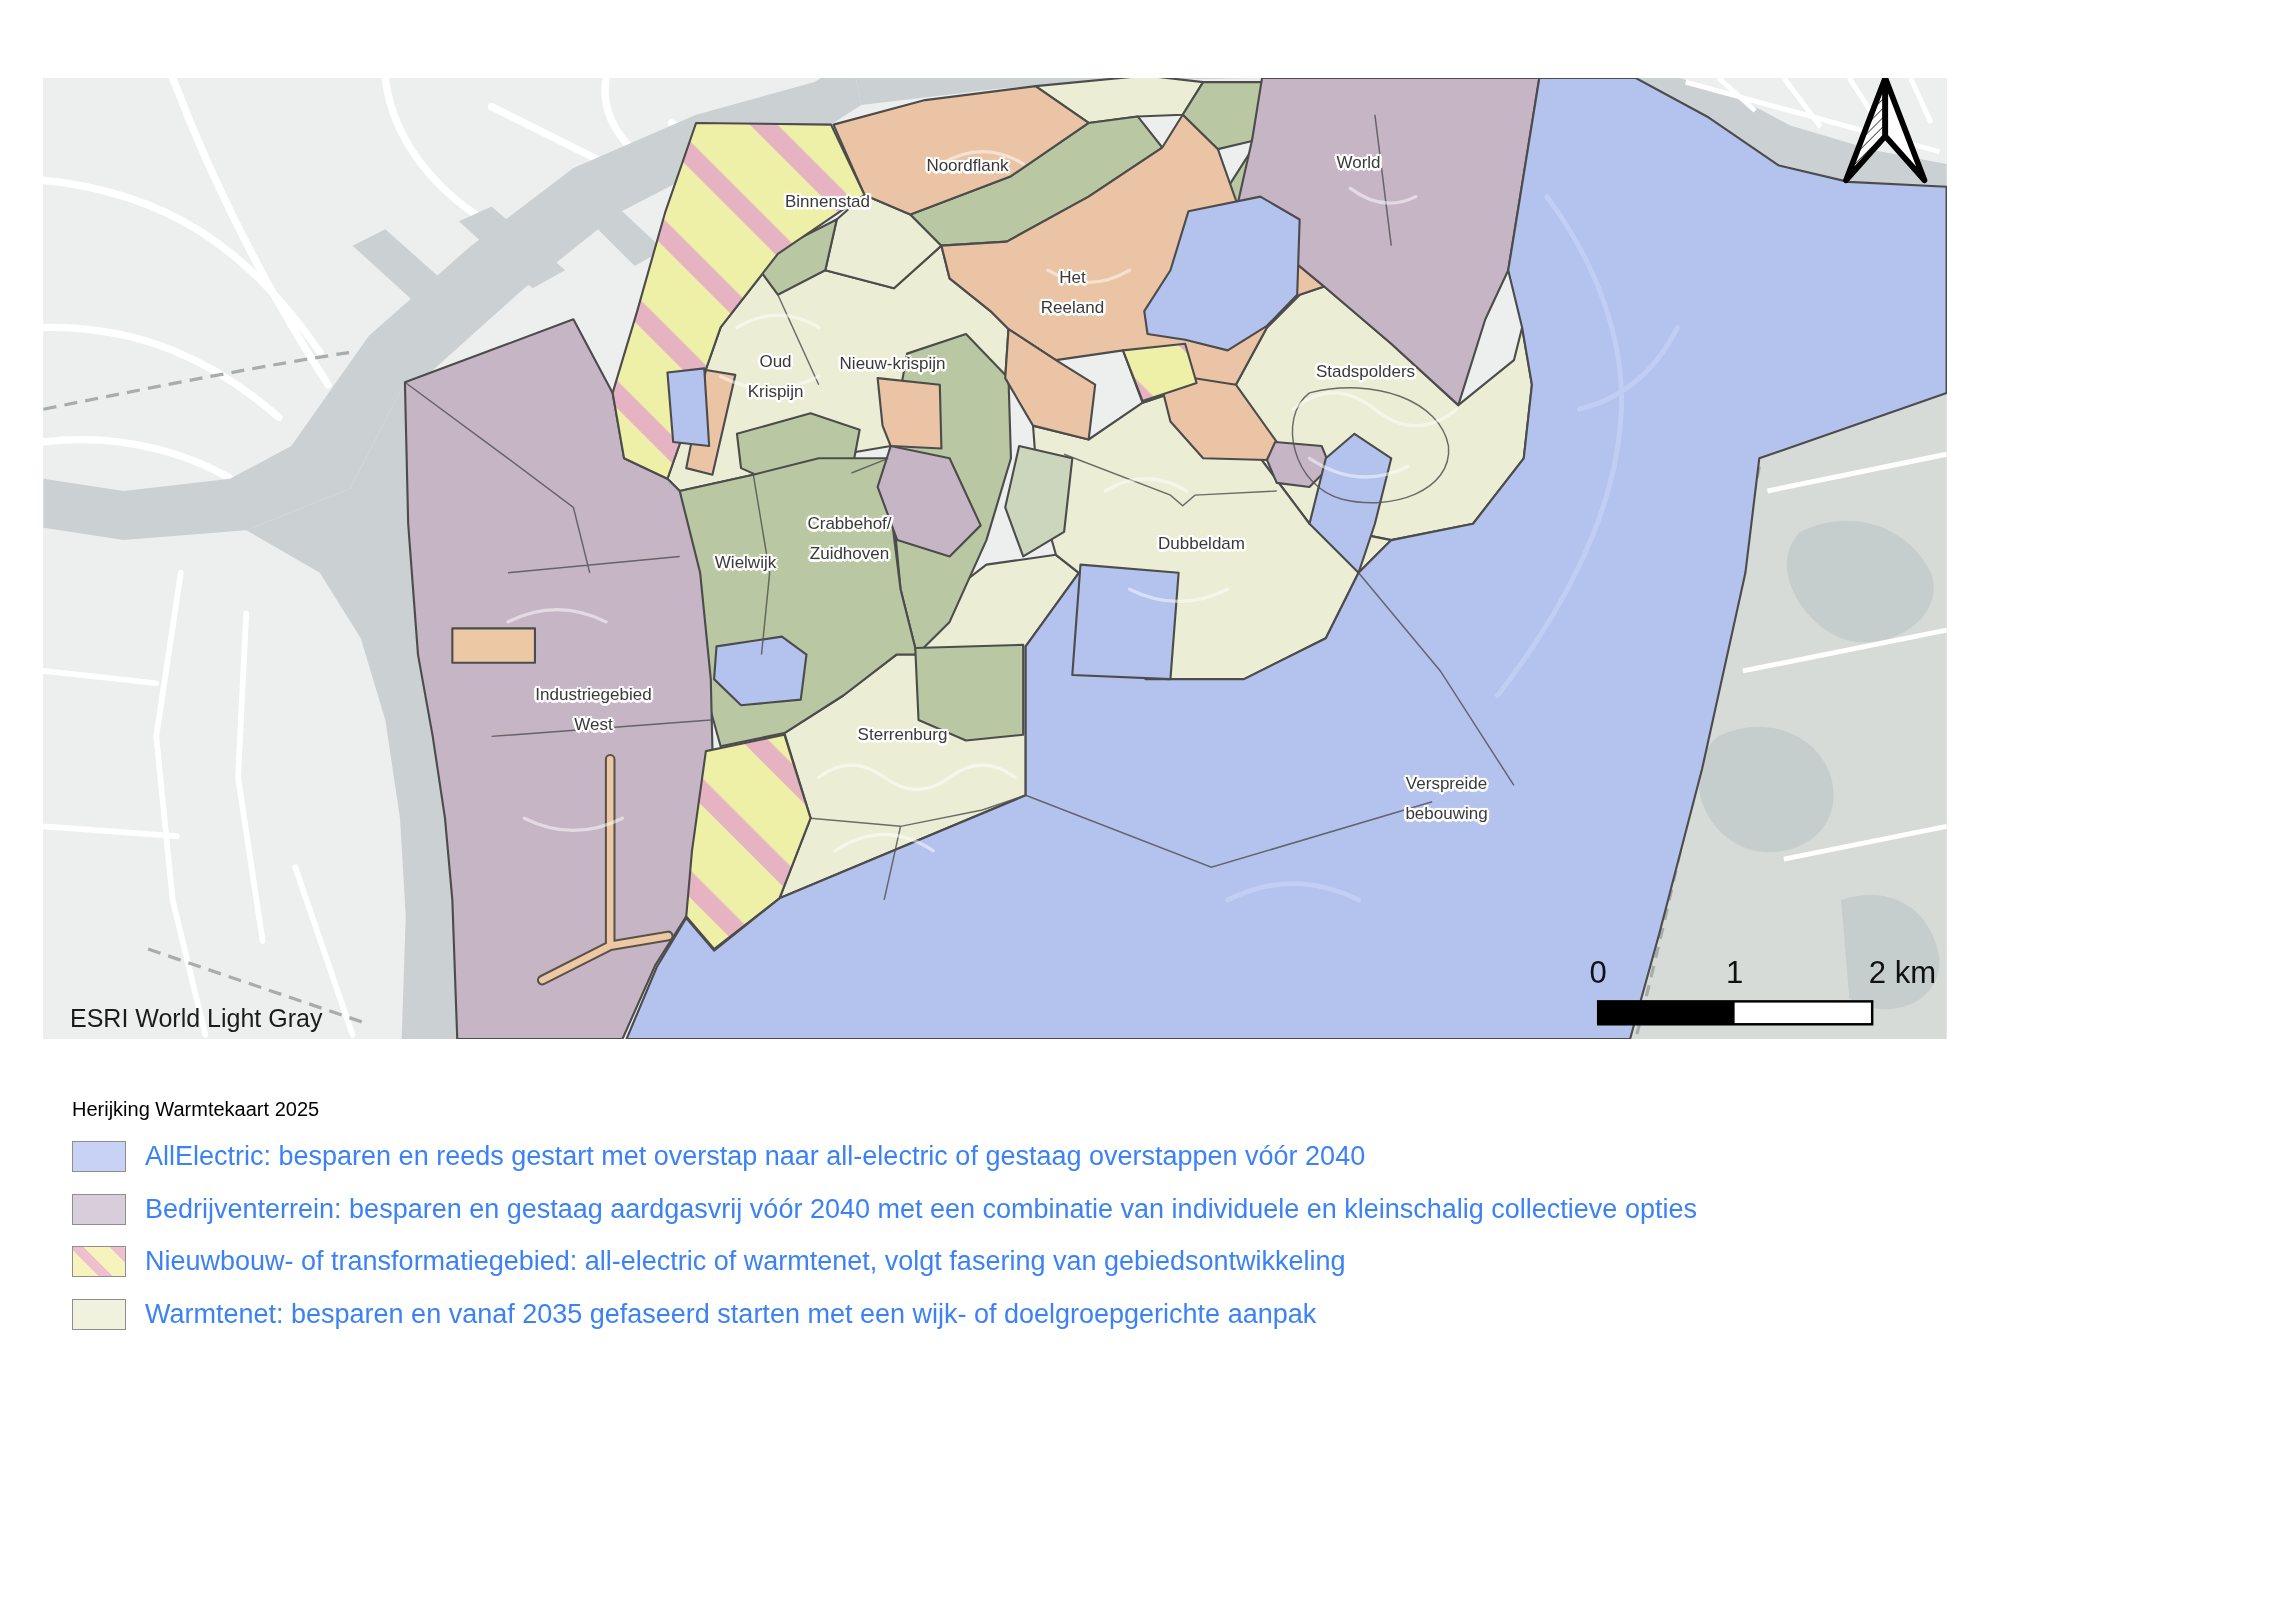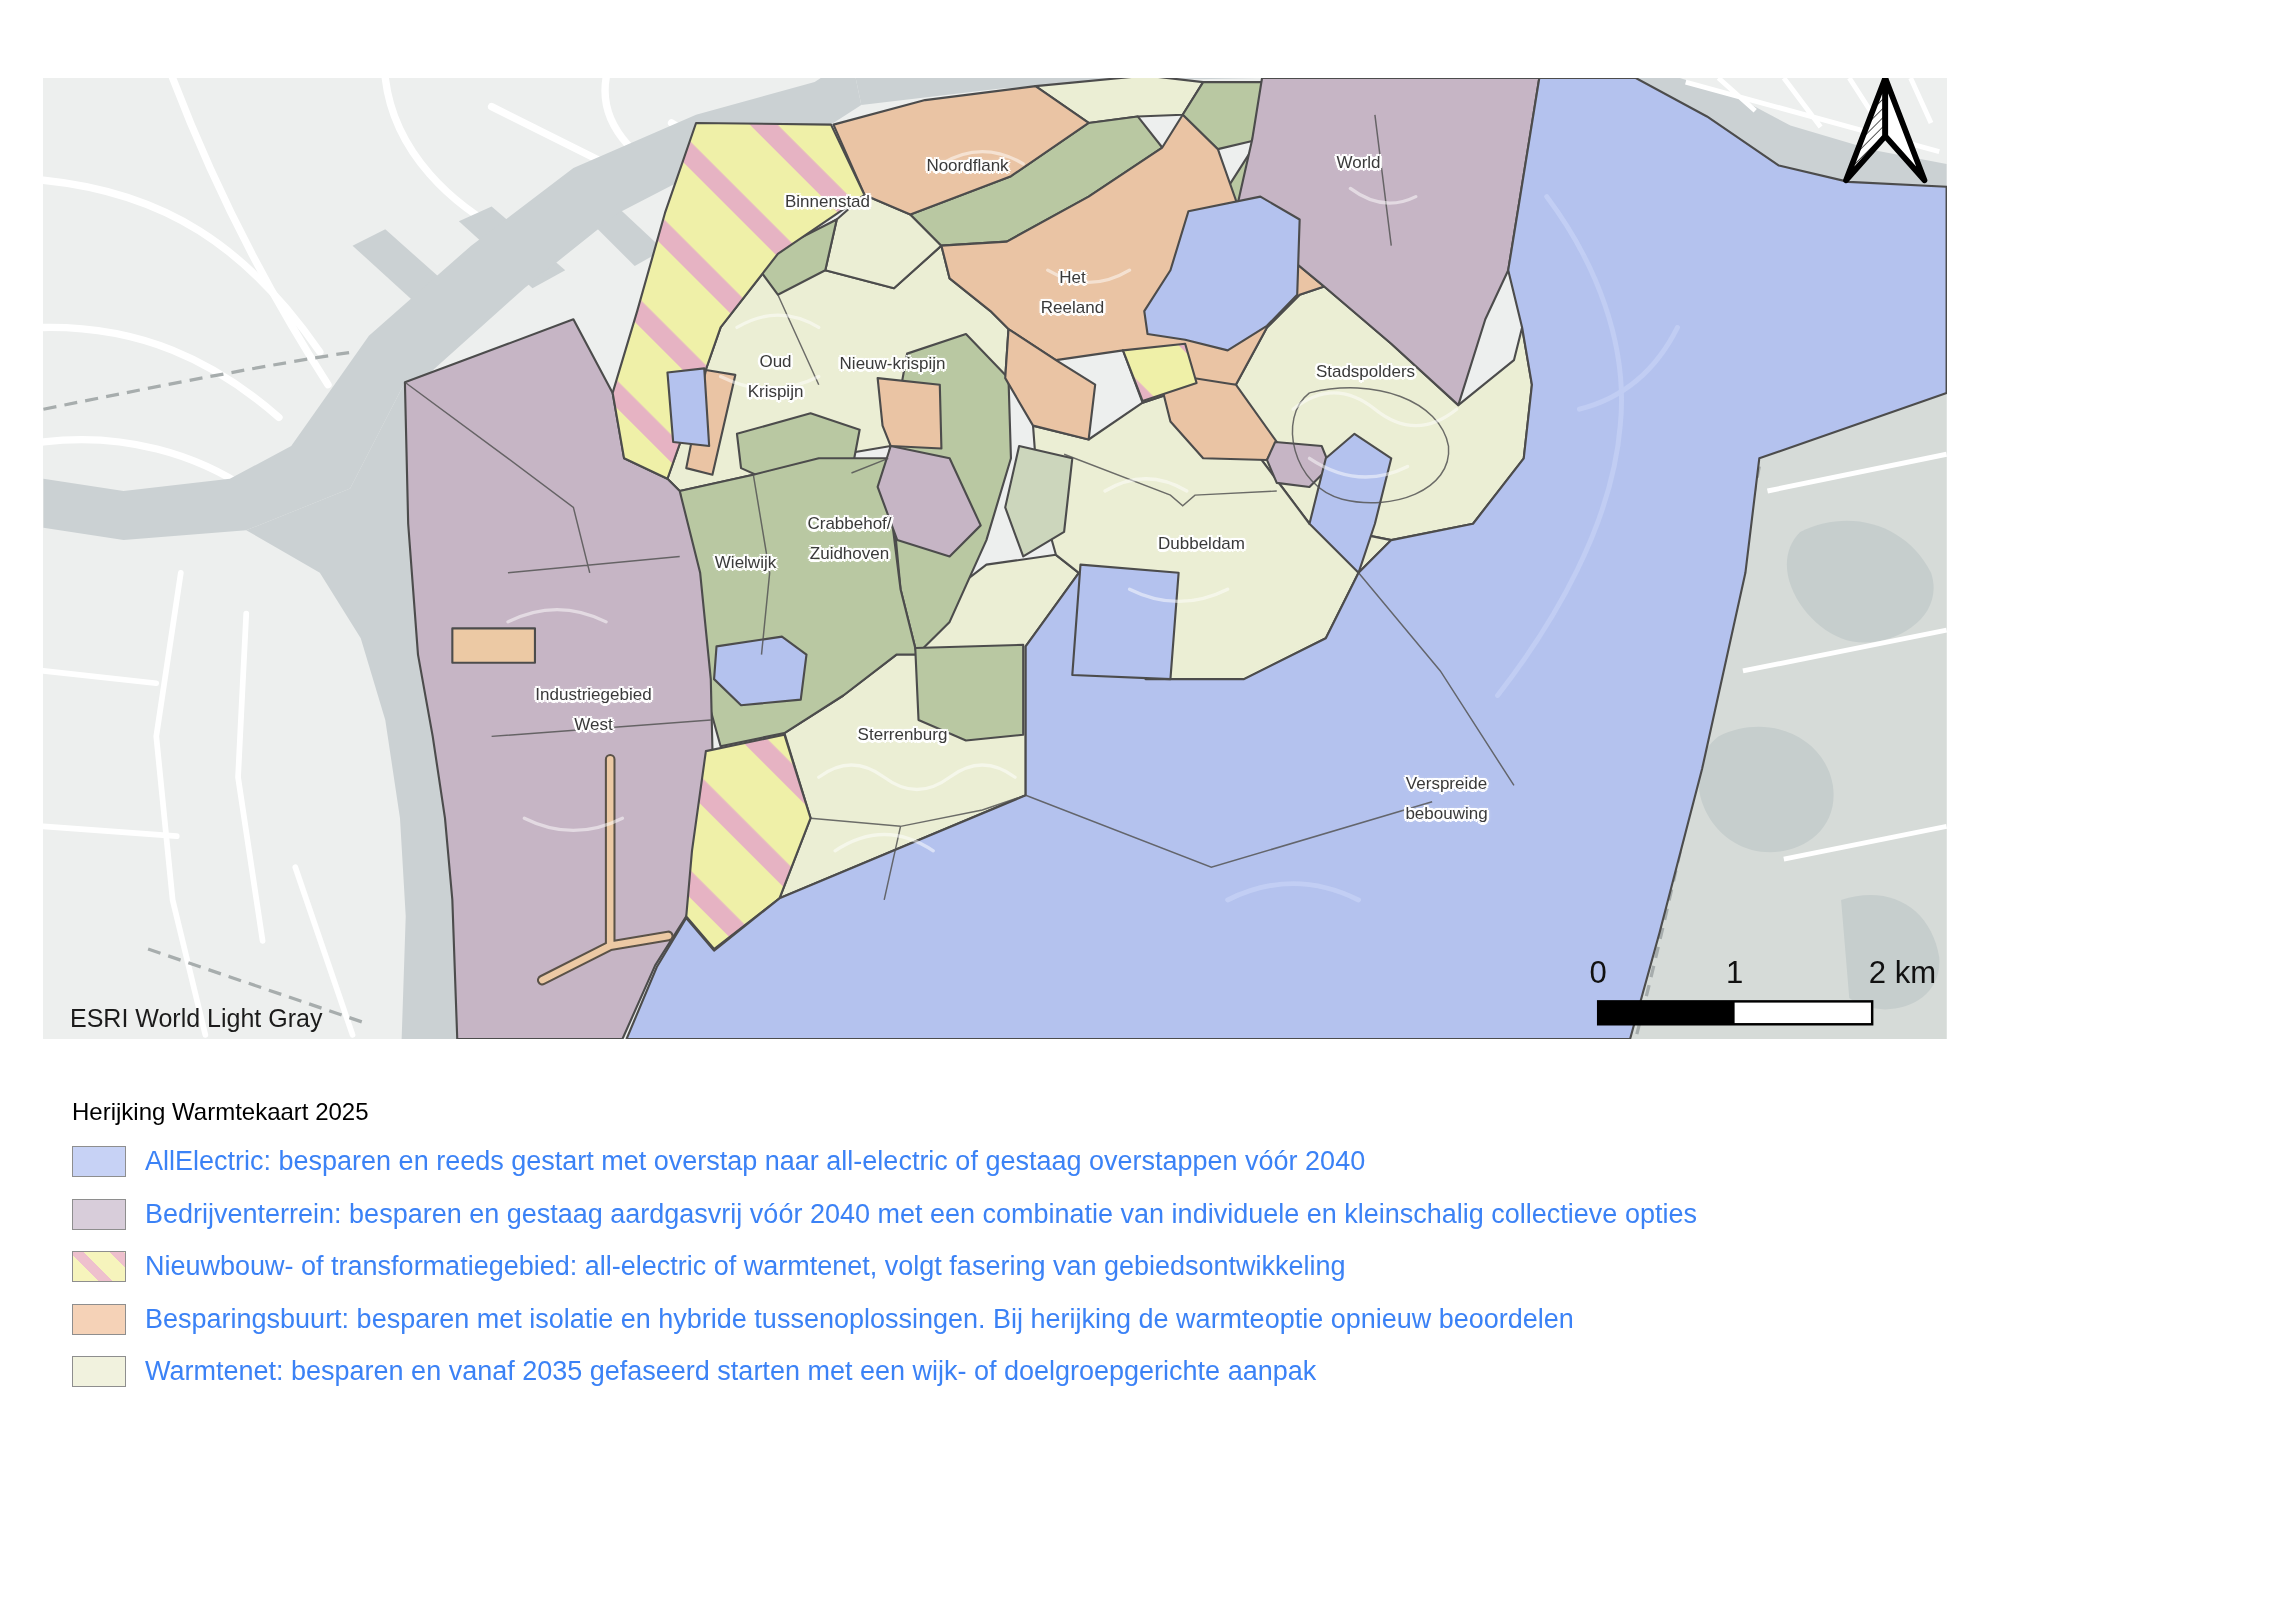--- a/index.html
+++ b/index.html
@@ -5,21 +5,21 @@
   html,body{margin:0;padding:0;background:#ffffff;}
   .page{position:relative;width:2295px;height:1623px;background:#ffffff;overflow:hidden;
         font-family:"Liberation Sans","DejaVu Sans",sans-serif;}
   .map-frame{position:absolute;left:43px;top:78px;width:1904px;height:961px;background:#edefee;overflow:hidden;}
   .map-frame svg{position:absolute;left:0;top:0;}
   .map-label{position:absolute;transform:translate(-50%,-50%);color:#3a3a3a;font-size:17px;line-height:30px;
     text-align:center;white-space:pre-line;font-weight:400;
     text-shadow:-1.6px -1.6px 0 #fff,1.6px -1.6px 0 #fff,-1.6px 1.6px 0 #fff,1.6px 1.6px 0 #fff,0 -2.5px 0 #fff,0 2.5px 0 #fff,-2.5px 0 0 #fff,2.5px 0 0 #fff,0 0 4.9px #fff;padding-left:37px;}
   .attribution{position:absolute;left:27px;bottom:6.5px;font-size:25px;color:#1b1b1b;}
   .legend{position:absolute;left:72px;top:1098px;}
-  .legend-title{font-size:24px;color:#000;margin-bottom:19.6px;}
+  .legend-title{font-size:20px;color:#000;margin-bottom:19.6px;}
   .legend-row{display:flex;align-items:center;height:32px;margin-bottom:20.5px;}
   .swatch{width:54px;height:31px;border:1.6px solid #8e8e8e;box-sizing:border-box;flex:0 0 auto;}
   .legend-label{margin-left:19px;font-size:27px;color:#3b82f6;white-space:nowrap;}
   .sw-allelectric{background:#c7d2f5;}
   .sw-bedrijventerrein{background:#d8cdda;}
   .sw-nieuwbouw{background:repeating-linear-gradient(45deg,#f6f4bc 0 18px,#eec0cd 18px 28px);}
   .sw-besparingsbuurt{background:#f5d2b7;}
   .sw-warmtenet-groen{background:#cbd6b6;}
   .sw-warmtenet-licht{background:#f1f2de;}
 </style>
@@ -215,23 +215,19 @@
     </div>
     <div class="legend-row">
       <div class="swatch sw-bedrijventerrein"></div>
       <div class="legend-label">Bedrijventerrein: besparen en gestaag aardgasvrij vóór 2040 met een combinatie van individuele en kleinschalig collectieve opties</div>
     </div>
     <div class="legend-row">
       <div class="swatch sw-nieuwbouw"></div>
       <div class="legend-label">Nieuwbouw- of transformatiegebied: all-electric of warmtenet, volgt fasering van gebiedsontwikkeling</div>
     </div>
     <div class="legend-row">
-      <div class="swatch sw-besparingsbuurt"></div>
-      <div class="legend-label">Besparingsbuurt: besparen met isolatie en hybride tussenoplossingen. Bij herijking de warmteoptie opnieuw beoordelen</div>
-    </div>
-    <div class="legend-row">
       <div class="swatch sw-warmtenet-licht"></div>
       <div class="legend-label">Warmtenet: besparen en vanaf 2035 gefaseerd starten met een wijk- of doelgroepgerichte aanpak</div>
     </div>
   </div>
 
 </div>
 
 
 </body></html>

